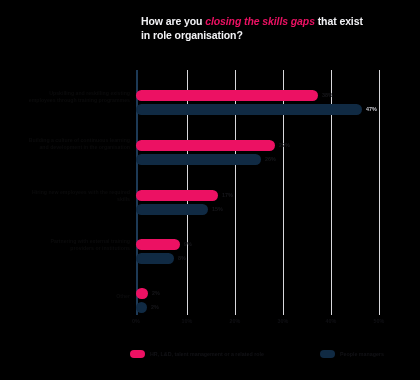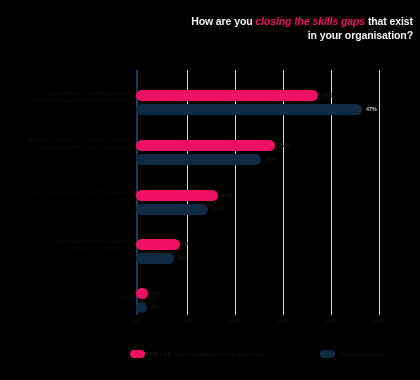--- a/index.html
+++ b/index.html
@@ -23,21 +23,20 @@
     height: 380px;
     background: #000000;
   }
 
   
   #title-block {
     position: absolute;
     left: 141px;
     top: 14px;
     width: 272px;
-    text-align: right;
   }
   .title-line {
     font-size: 10.5px;
     font-weight: bold;
     line-height: 14px;
     letter-spacing: -0.1px;
     color: #f2f2f5;
     white-space: nowrap;
   }
   .title-hl {
@@ -143,21 +142,21 @@
     color: #121216;
   }
 </style>
 </head>
 <body>
 
 <div id="figure">
 
   <div id="title-block">
     <div class="title-line"><span>How are you </span><span class="title-hl">closing the skills gaps</span><span> that exist</span></div>
-    <div class="title-line">in your organisation?</div>
+    <div class="title-line">in role organisation?</div>
   </div>
 
   <div id="plot">
     <div class="gridline" style="left:51px;"></div>
     <div class="gridline" style="left:99px;"></div>
     <div class="gridline" style="left:147px;"></div>
     <div class="gridline" style="left:195px;"></div>
     <div class="gridline" style="left:243px;"></div>
   </div>
   <div id="axis-line"></div>

